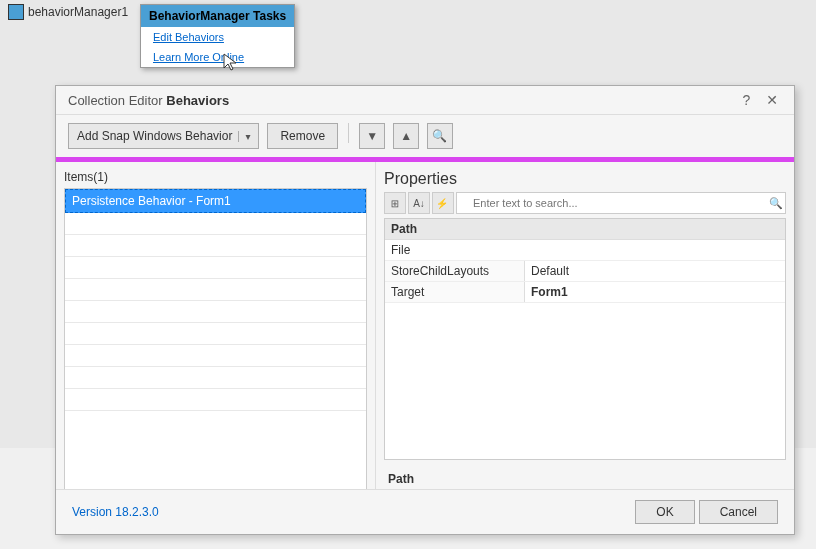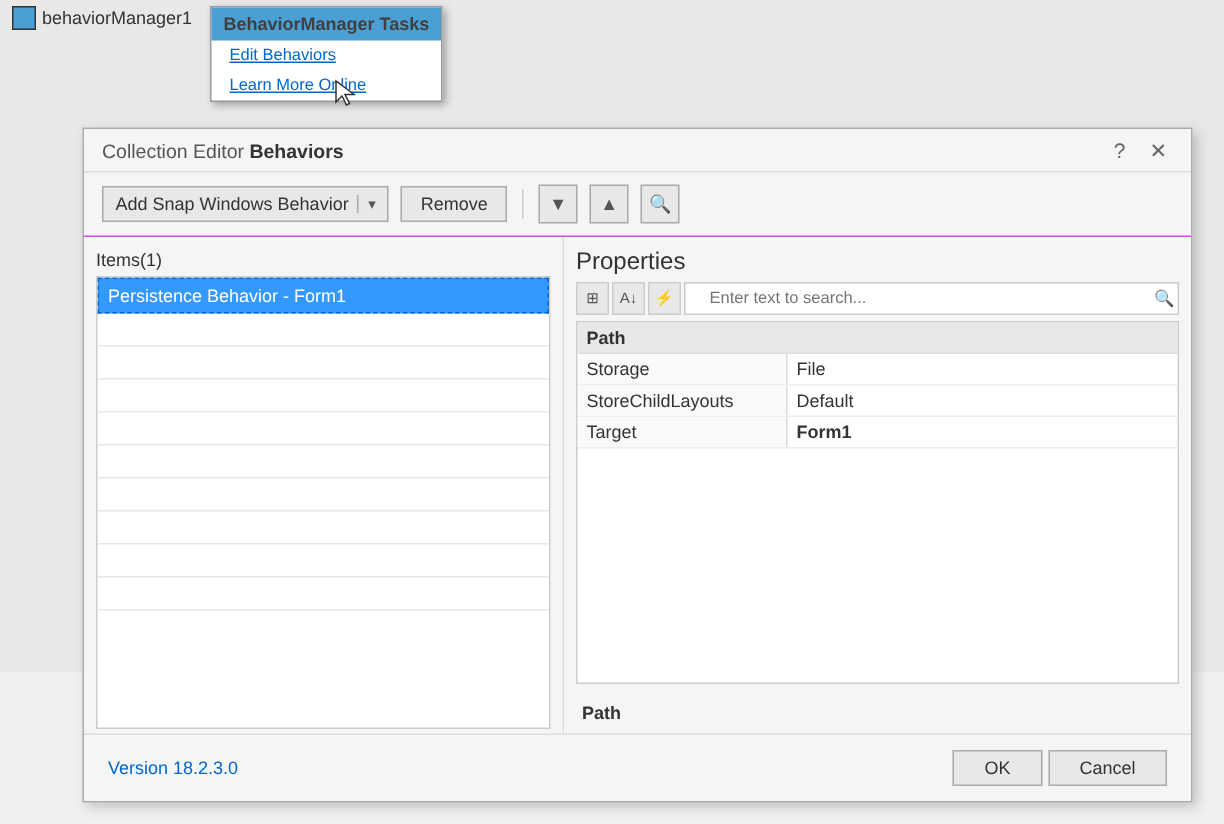--- a/index.html
+++ b/index.html
@@ -52,21 +52,21 @@
       top: 4px;
       left: 140px;
       background: white;
       border: 1px solid #999;
       box-shadow: 2px 2px 5px rgba(0,0,0,0.3);
       z-index: 100;
       min-width: 140px;
     }
     .context-menu-header {
       background: #4a9fd4;
-      color: #404040;
+      color: #000000;
       padding: 4px 8px;
       font-weight: bold;
       font-size: 12px;
     }
     .context-menu-item {
       padding: 4px 12px;
       color: #0066cc;
       cursor: pointer;
       font-size: 11px;
       text-decoration: underline;
@@ -115,23 +115,22 @@
       cursor: pointer;
       background: none;
       border: none;
       padding: 0 4px;
     }
 
     
     .dialog-toolbar {
       padding: 8px 12px;
       display: flex;
-      align-items: center;
       gap: 8px;
-      border-bottom: 1px solid #d946ef;
+      border-bottom: 5px solid #d946ef;
     }
     .btn-add {
       display: flex;
       align-items: center;
       background: #e8e8e8;
       border: 1px solid #aaa;
       padding: 4px 8px;
       cursor: pointer;
       font-size: 12px;
       color: #333;
@@ -429,21 +428,20 @@
           </button>
           <div class="search-box">
             <input type="text" placeholder="Enter text to search..." style="">
             <span class="search-icon-btn">🔍</span>
           </div>
         </div>
 
         <div class="prop-table">
           <div class="prop-section-header">Path</div>
           <div class="prop-row">
-            <div class="prop-name">Storage</div>
             <div class="prop-value">File</div>
           </div>
           <div class="prop-row">
             <div class="prop-name">StoreChildLayouts</div>
             <div class="prop-value">Default</div>
           </div>
           <div class="prop-row">
             <div class="prop-name">Target</div>
             <div class="prop-value bold">Form1</div>
           </div>

